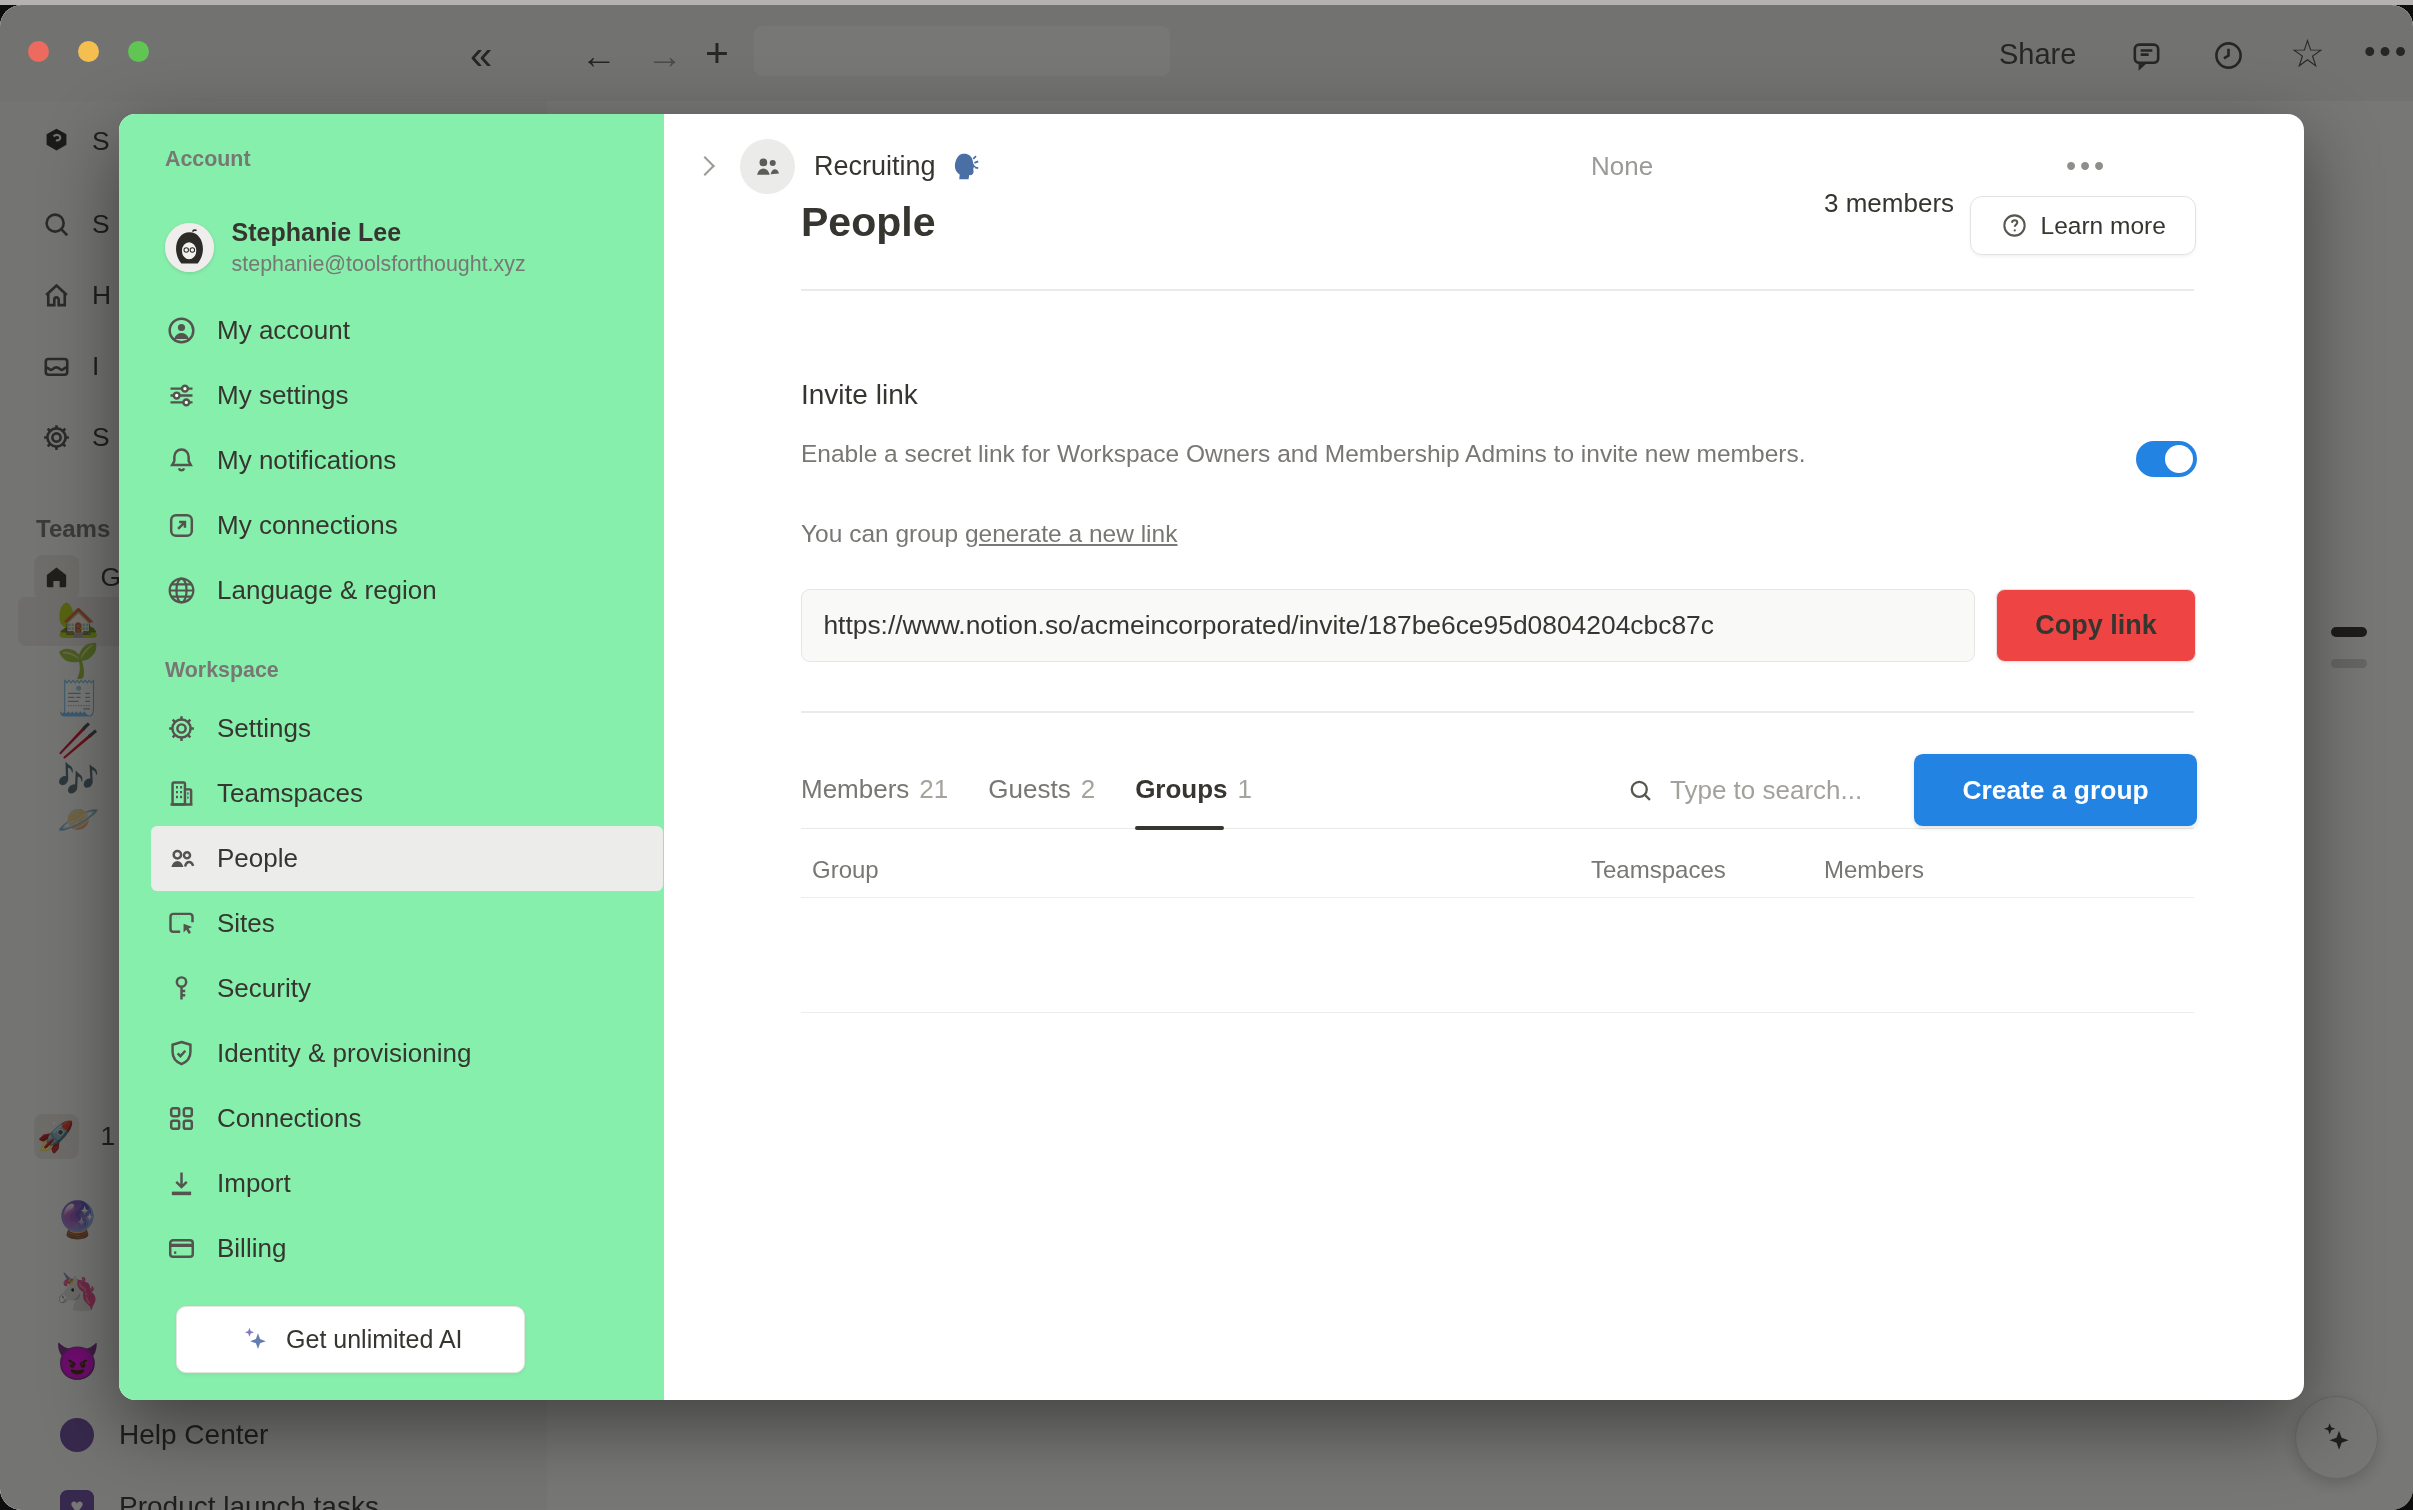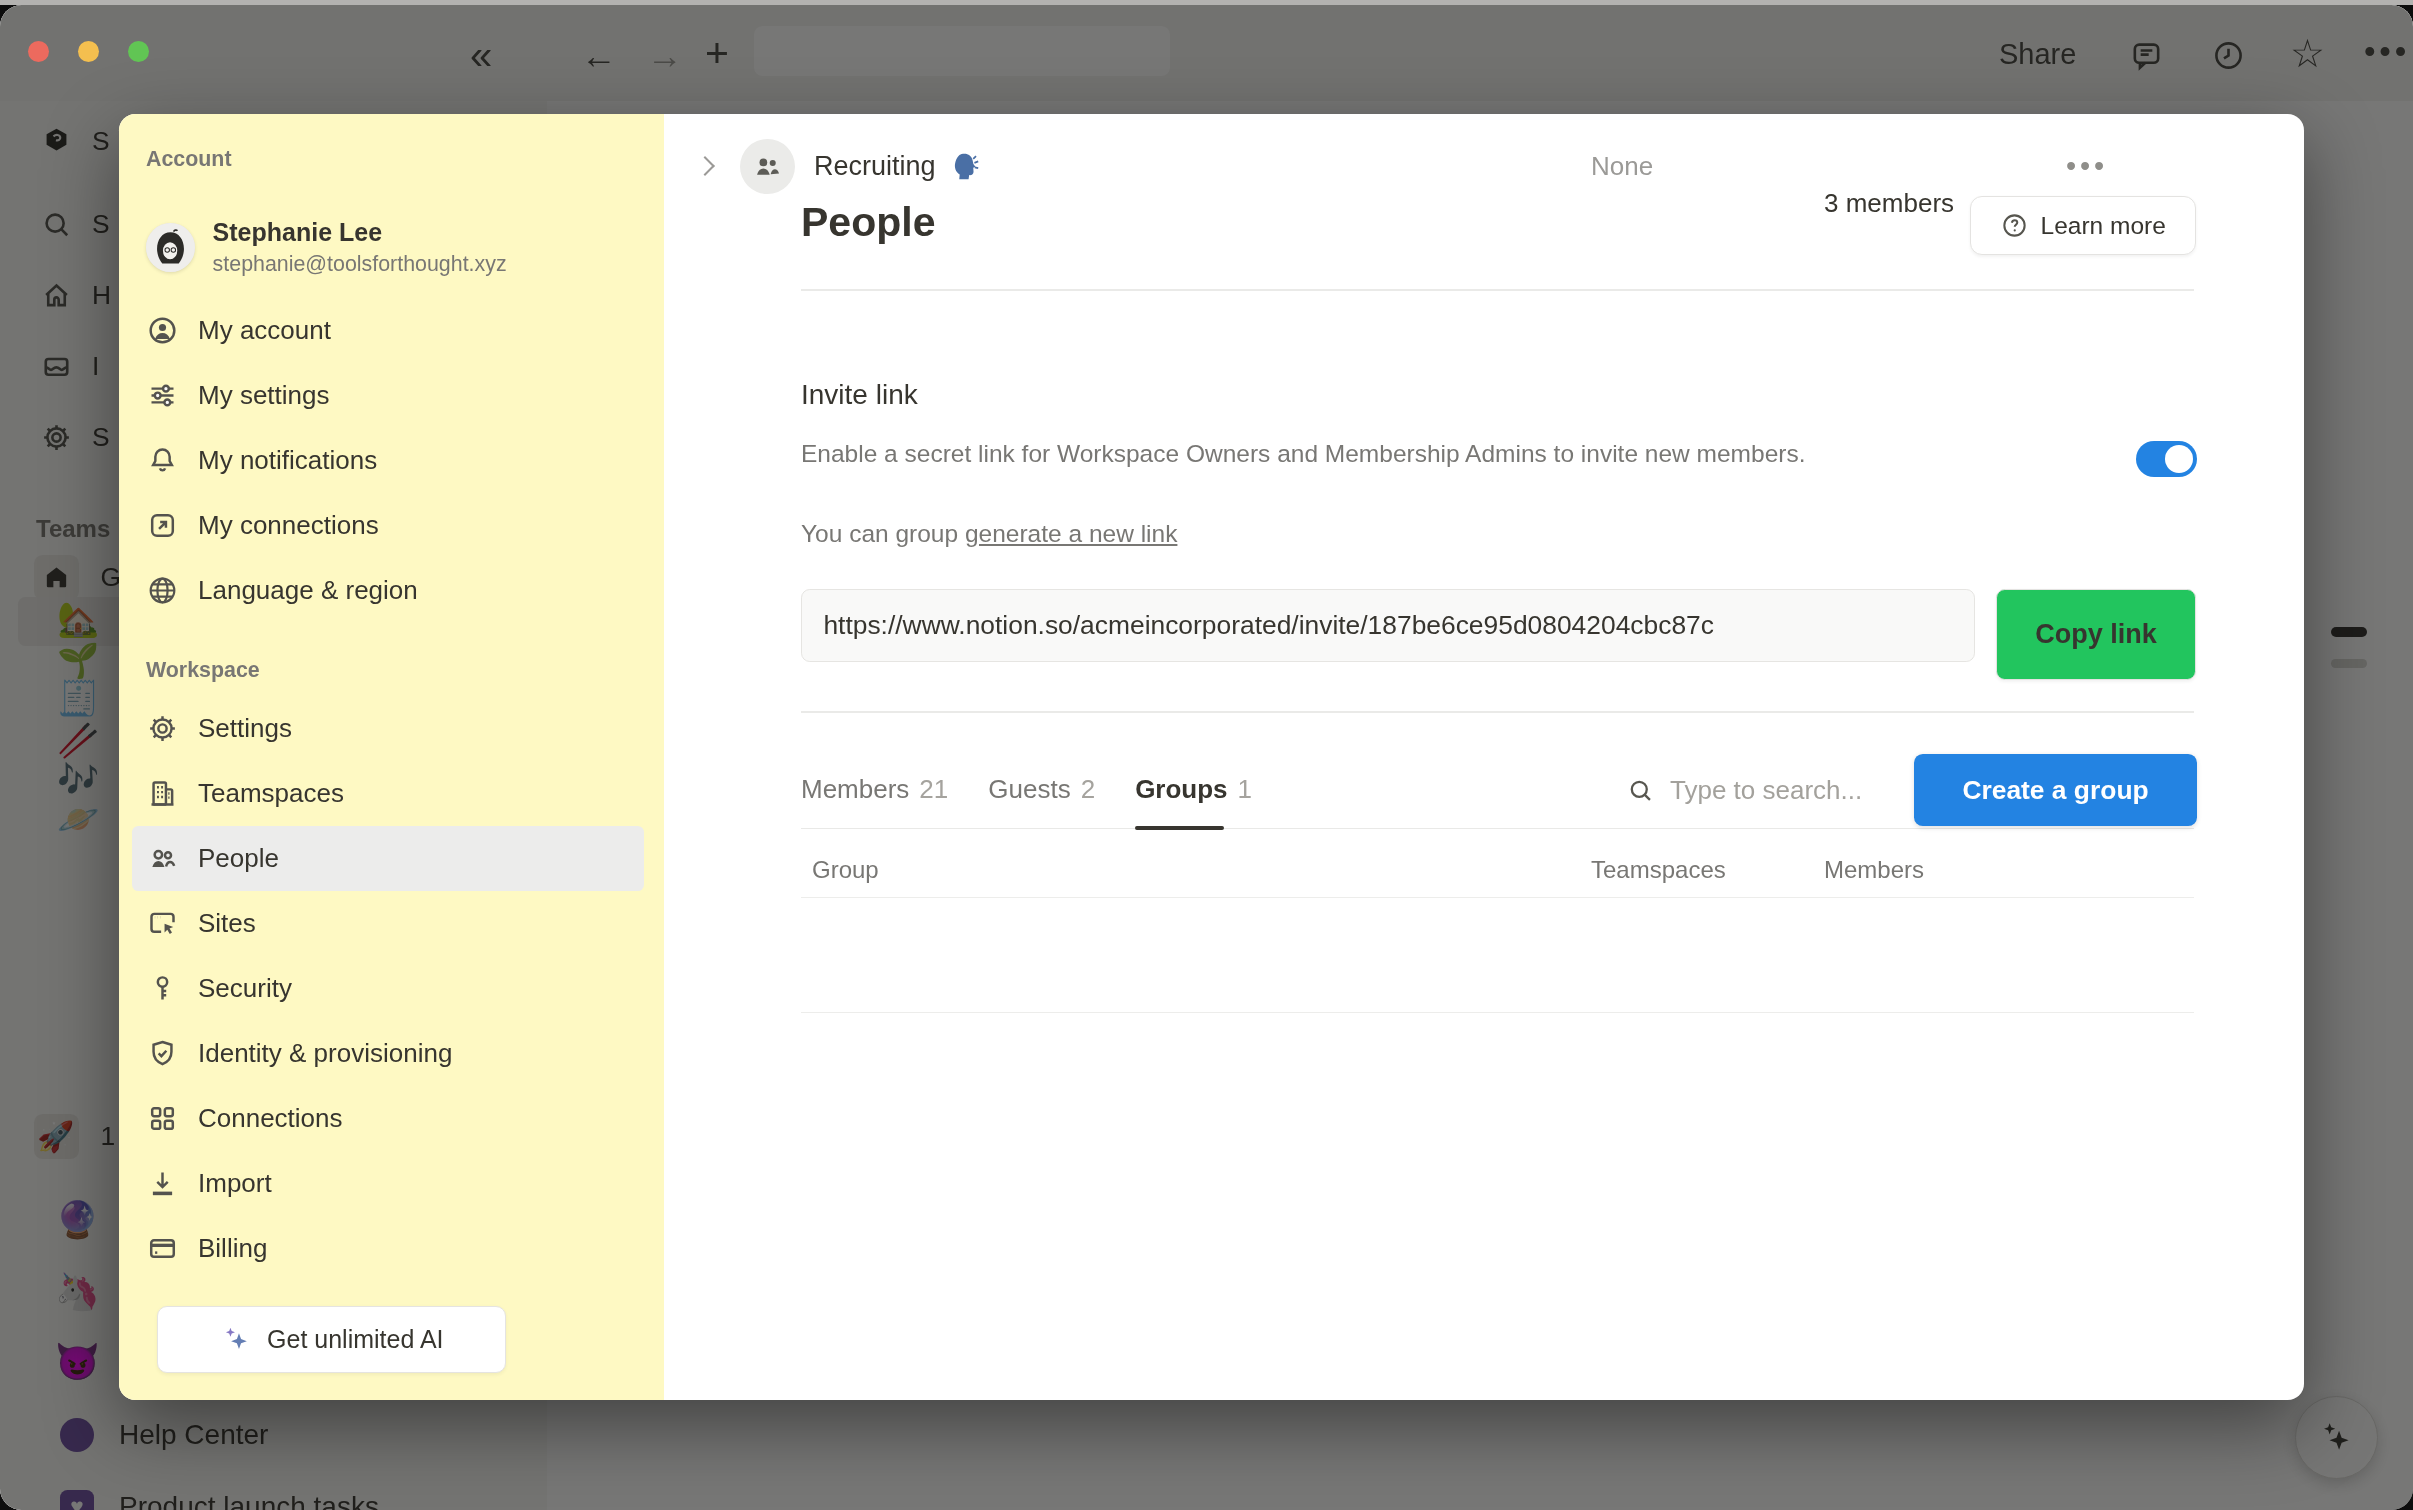--- a/index.html
+++ b/index.html
@@ -25,42 +25,42 @@
   .psquare { width:34px; height:34px; border-radius:7.5px; background:#6b4aa0; color:#fff; font-size:22.6px; display:flex; align-items:center; justify-content:center; }
   .toc-dash-dark { left:2331px; top:622px; width:36px; height:10px; border-radius:5px; background:#2f2e2b; }
   .toc-dash-light { left:2331px; top:654px; width:36px; height:8.8px; border-radius:4.4px; background:#d8d7d4; }
   .fab { left:2295px; top:1391px; width:83px; height:83px; border-radius:50%; background:#fdfdfc; border:1.3px solid #dcdbd8; box-shadow:0 5px 15px rgba(0,0,0,.18); display:flex; align-items:center; justify-content:center; }
 
   
   .overlay { left:0; top:0; width:2413px; height:1505px; background:rgba(16,15,14,0.57); z-index:10; }
 
   
   .dialog { left:119px; top:109px; width:2185px; height:1286px; background:#ffffff; border-radius:16.3px; box-shadow:0 25px 75px rgba(0,0,0,.45); z-index:20; display:flex; }
-  .dlg-side { width:545px; flex:none; background:#fef9c3; border-radius:16.3px 0 0 16.3px; padding:25px 0 0 27px; position:relative; }
+  .dlg-side { width:545px; flex:none; background:#86efac; border-radius:16.3px 0 0 16.3px; padding:25px 0 0 46px; position:relative; }
   .side-label { height:40px; display:flex; align-items:center; color:#787774; font-size:21.4px; font-weight:600; }
   .user-row { margin-top:17.6px; height:101px; display:flex; align-items:center; gap:17.6px; }
   .avatar { width:49px; height:49px; border-radius:50%; background:#e8e7e4; overflow:hidden; flex:none; box-shadow:0 1.3px 3.8px rgba(0,0,0,.12); }
   .uname { color:#37352f; font-size:25px; font-weight:700; line-height:1.4; }
   .uemail { color:#787774; font-size:21.4px; line-height:1.4; }
   .side-item { height:65px; width:498px; display:flex; align-items:center; gap:19px; color:#37352f; font-size:26px; font-weight:500; border-radius:6.3px; }
   .side-item svg { width:33px; height:33px; flex:none; color:#54534e; }
   .side-item.sel { background:#ececeb; margin-left:-14px; padding-left:14px; width:512px; }
   .ai-btn { margin-top:25px; margin-left:11.3px; width:349px; height:67px; background:#ffffff; border:1.3px solid #e5e4e1; border-radius:10px; box-shadow:0 1.3px 3.8px rgba(0,0,0,.05); display:flex; align-items:center; justify-content:center; gap:14px; color:#37352f; font-size:25px; font-weight:500; }
   .dlg-main { position:relative; flex:1; }
   .title { left:137px; top:85px; color:#37352f; font-size:41px; font-weight:700; }
   .learn-btn { left:1306px; top:82px; width:226px; height:59px; background:#fff; border:1.3px solid #e4e3e1; border-radius:12px; box-shadow:0 1.3px 3.1px rgba(0,0,0,.05); display:flex; align-items:center; justify-content:center; gap:11.3px; color:#37352f; font-size:24.5px; font-weight:500; }
   .divider { height:1.9px; background:#eaeae8; left:137px; width:1393px; }
   .invite-h { left:137px; top:265px; color:#37352f; font-size:28px; font-weight:500; }
   .invite-desc { left:137px; top:322px; width:1081px; color:#787774; font-size:24.5px; line-height:36px; }
   .note { left:137px; top:406px; color:#787774; font-size:24.5px; }
   .note a { color:#787774; text-decoration:underline; }
   .toggle { left:1472px; top:327px; width:61px; height:36px; border-radius:18px; }
   .knob { position:absolute; right:4.4px; top:4.4px; width:28px; height:28px; border-radius:50%; background:#fff; }
   .url-box { left:137px; top:475px; width:1174px; height:73px; background:#f9f9f8; border:1.3px solid #e6e5e2; border-radius:8.8px; display:flex; align-items:center; padding:0 21.4px; color:#37352f; font-size:26.4px; white-space:nowrap; overflow:hidden; }
-  .copy-btn { left:1332px; top:475px; width:200px; height:91px; background:#22c55e; border:1.3px solid #e4e3e1; border-radius:8.8px; display:flex; align-items:center; justify-content:center; color:#37352f; font-size:27px; font-weight:700; box-shadow:0 1.3px 3.1px rgba(0,0,0,.05); }
+  .copy-btn { left:1332px; top:475px; width:200px; height:73px; background:#ef4444; border:1.3px solid #e4e3e1; border-radius:8.8px; display:flex; align-items:center; justify-content:center; color:#37352f; font-size:27px; font-weight:700; box-shadow:0 1.3px 3.1px rgba(0,0,0,.05); }
   .tabs-row { left:137px; top:637px; width:1393px; height:78px; border-bottom:1.9px solid #e9e9e7; display:flex; align-items:center; gap:40px; }
   .tab { position:relative; height:78px; display:flex; align-items:center; gap:10px; font-size:26px; color:#787774; }
   .tab .cnt { color:#a5a39e; }
   .tab.active { color:#37352f; font-weight:600; }
   .tab.active::after { content:""; position:absolute; left:0; right:28px; bottom:-1.9px; height:4.4px; background:#37352f; border-radius:1.9px; }
   .search-grp { left:962px; top:637px; height:78px; display:flex; align-items:center; gap:15px; }
   .search-grp svg { width:29px; height:29px; color:#57564f; }
   .placeholder { color:#a3a19c; font-size:26px;text-align:center; }
   .create-btn { left:1250px; top:640px; width:283px; height:72px; border-radius:8.8px; display:flex; align-items:center; justify-content:center; color:#fff; font-size:26.4px; font-weight:600; box-shadow:0 1.9px 5px rgba(0,0,0,.12); }
   .thead { top:742px; color:#787774; font-size:24px; }

